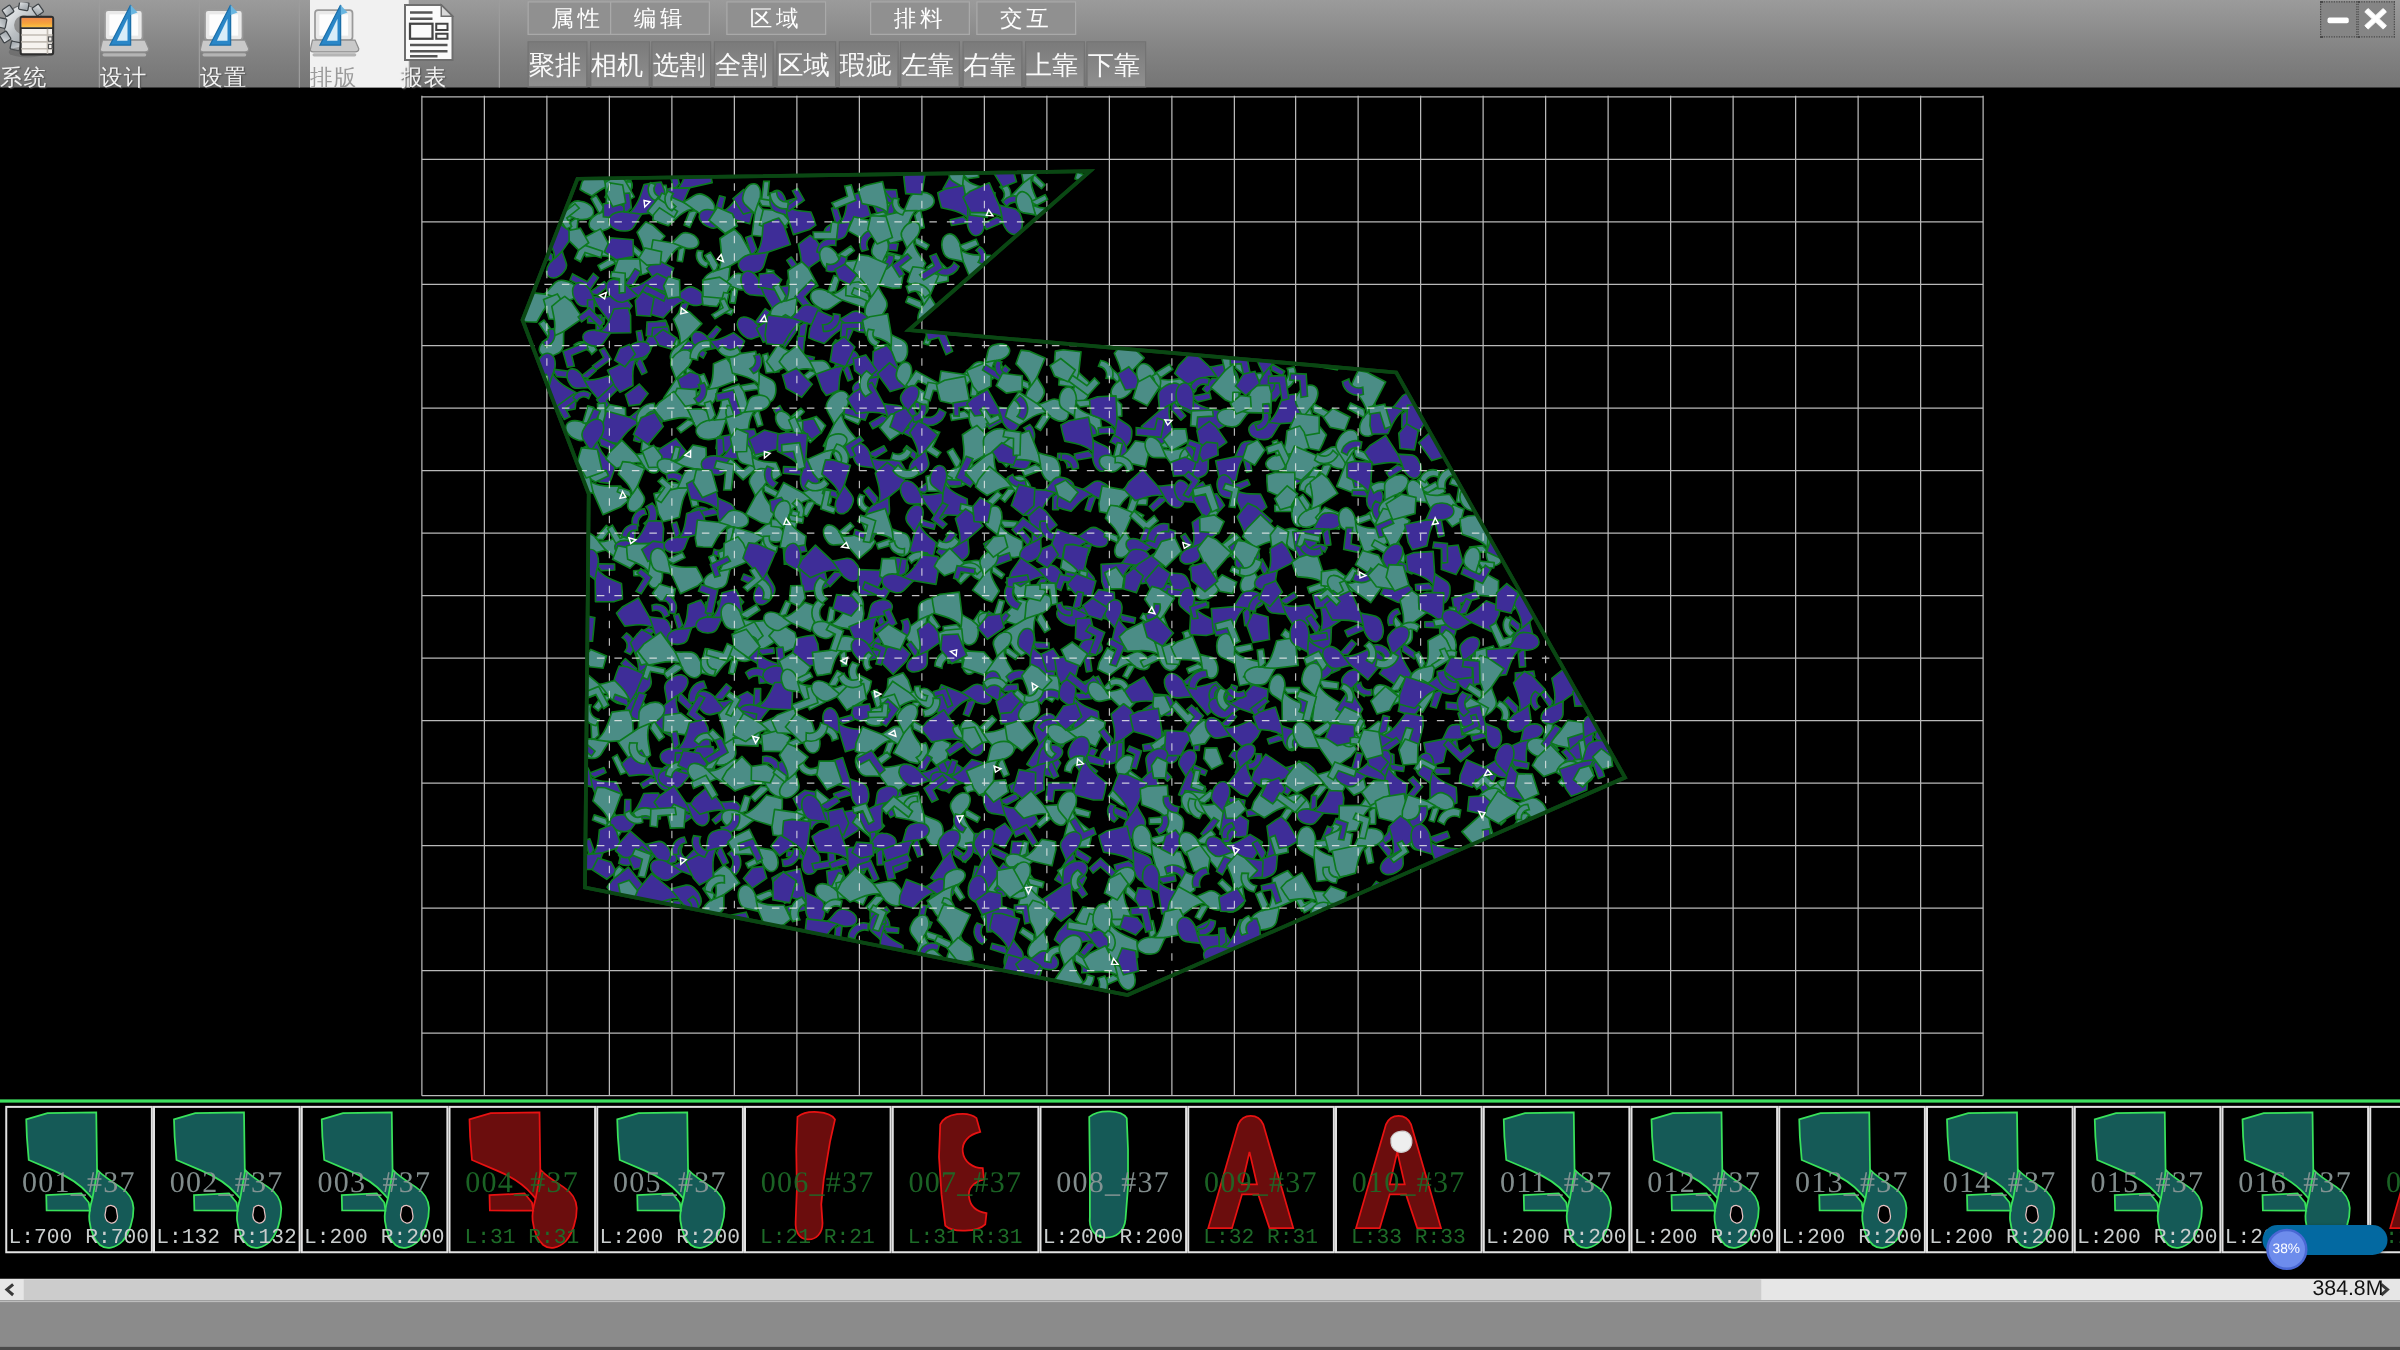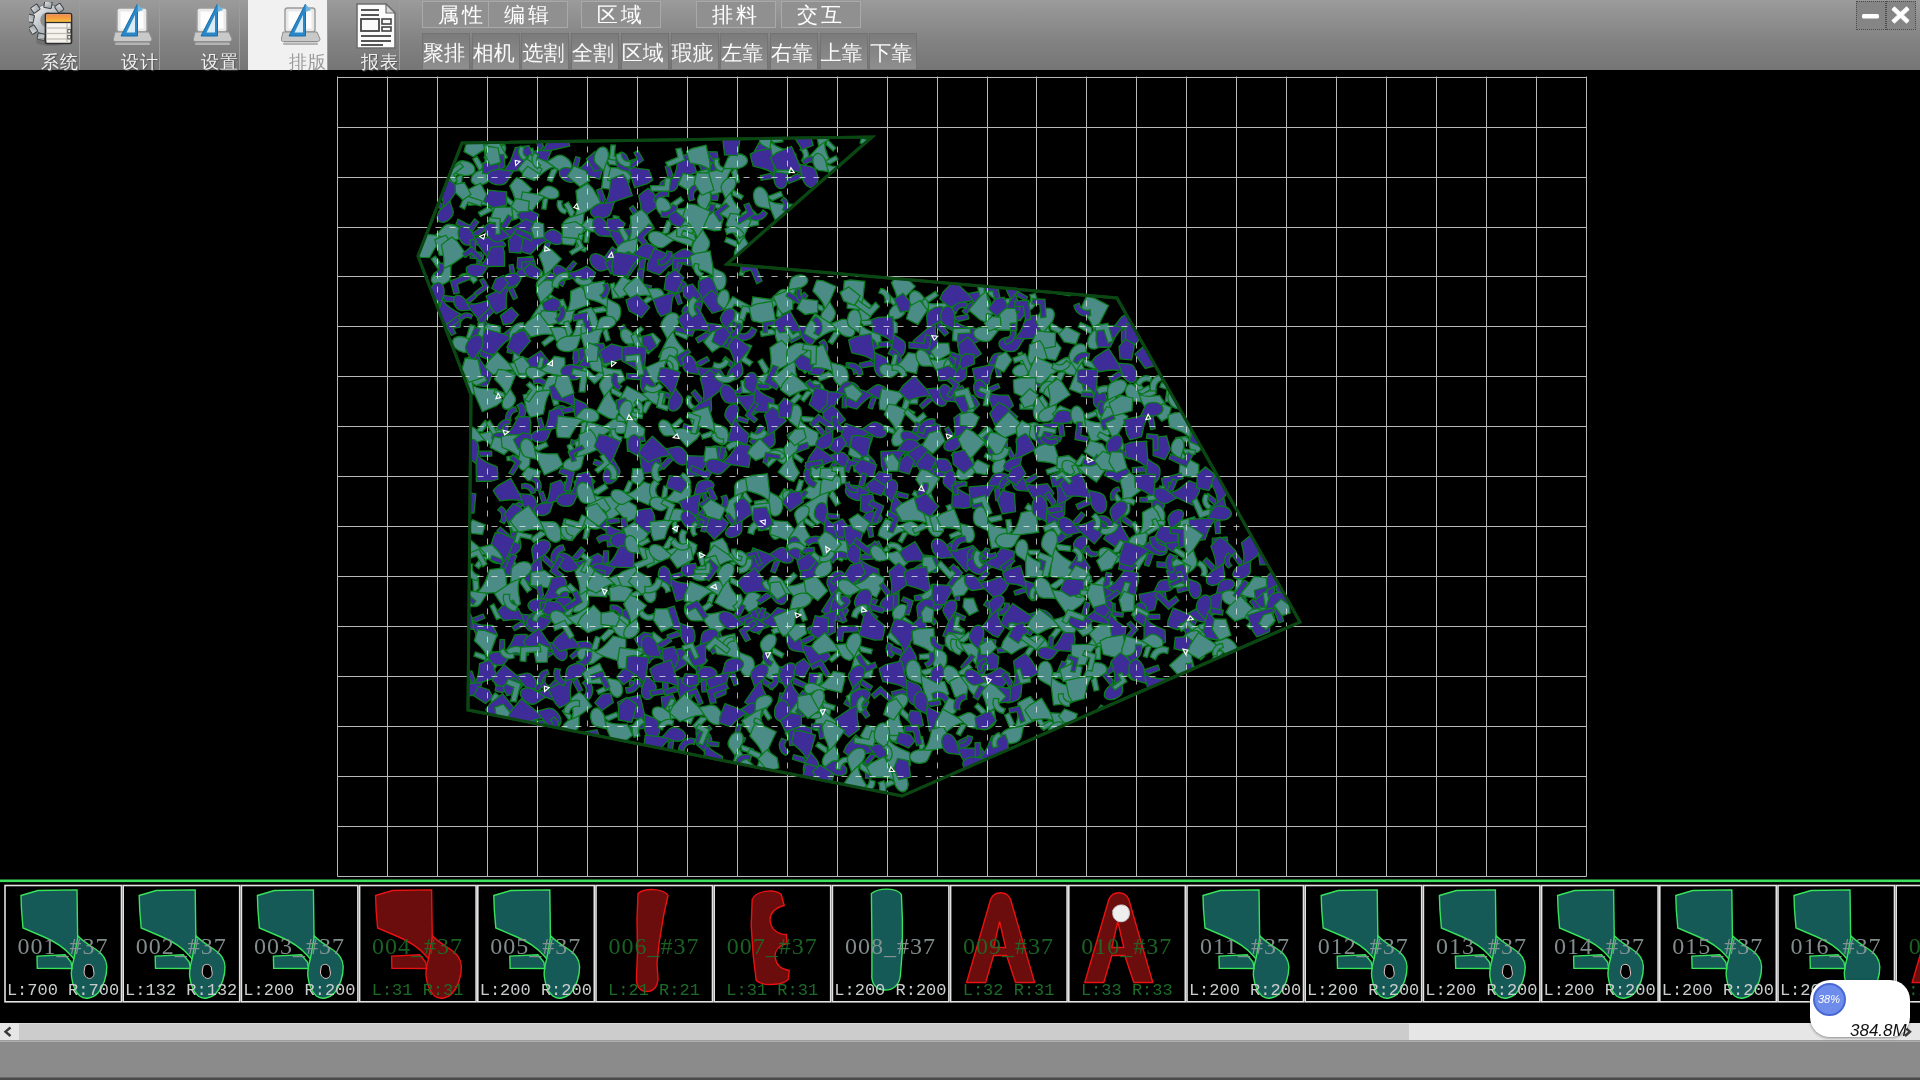--- a/index.html
+++ b/index.html
@@ -1,35 +1,35 @@
 <!DOCTYPE html>
 <html><head><meta charset="utf-8">
 <style>
 * { margin:0; padding:0; box-sizing:border-box; }
 html,body { width:1920px; height:1080px; overflow:hidden; background:#000; font-family:"Liberation Sans",sans-serif; }
 #toolbar { position:absolute; left:0; top:0; width:1920px; height:70px;
   background:linear-gradient(#9b9b9b,#828282 60%,#757575); }
-.tbtn { position:absolute; top:0; width:80px; height:70px; text-align:right;
+.tbtn { position:absolute; top:0; width:80px; height:70px; text-align:left;
   border-right:1px solid #9c9c9c; }
 .tbtn.active { background:#f1f1f1; }
 .ticon { margin-top:2px; height:48px; }
 .tlab { font-size:18px; color:#f2f2f2; text-shadow:1px 1px 1px #555; letter-spacing:1px; }
 .tbtn.active .tlab { color:#9a9a9a; text-shadow:none; }
 .mtab { position:absolute; top:1px; width:80px; height:27px; line-height:26px; text-align:center;
-  color:#fff; font-size:21px; background:#909090; border:1px solid #a9a9a9; letter-spacing:3px;}
+  color:#fff; font-size:18px; background:#909090; border:1px solid #a9a9a9; letter-spacing:3px;}
 .mbtn { position:absolute; top:33px; width:48px; height:37px; line-height:37px; 
   color:#fafafa; font-size:21px; background:linear-gradient(#7b7b7b,#8f8f8f); border:1px solid #737373; }
 #winbtns { position:absolute; top:1px; left:1856px; }
 .wbtn { display:inline-block; width:30px; height:29px; background:#858585; border:1px dotted #4a4a4a;
   text-align:center; vertical-align:top; position:relative; }
 #main { position:absolute; left:0; top:70px; }
 .cnum { font-family:"Liberation Serif",serif; font-size:24px; text-anchor:middle; letter-spacing:1px; opacity:0.92; }
 .clab { font-family:"Liberation Mono",monospace; font-size:17px; text-anchor:middle; }
-#pill { position:absolute; left:1810px; top:980px; width:100px; height:57px; background:#ffffff;
-  border-radius:20px; box-shadow:0 1px 3px rgba(0,0,0,0.4);font-style:italic; }
+#pill { position:absolute; left:1810px; top:980px; width:100px; height:24px; background:#0369a1;
+  border-radius:20px; box-shadow:0 1px 3px rgba(0,0,0,0.4); }
 #pillc { position:absolute; left:2.5px; top:3px; width:33px; height:33px; border-radius:50%;
   background:#6d8cec; border:2px solid #4a68d4; color:#fff; font-size:11px; text-align:center; line-height:29px; }
 #pillt { position:absolute; left:40px; top:0; width:56px; height:39px; line-height:39px; text-align:center;
   color:#111; font-size:17px;margin-top:31px; }
 </style></head>
 <body>
 <svg id="main" width="1920" height="1010" viewBox="0 0 1920 1010">
 <defs>
 <g id="p1">
  <g stroke="#0c7a1e" stroke-width="1.3" stroke-linejoin="round" vector-effect="non-scaling-stroke">

